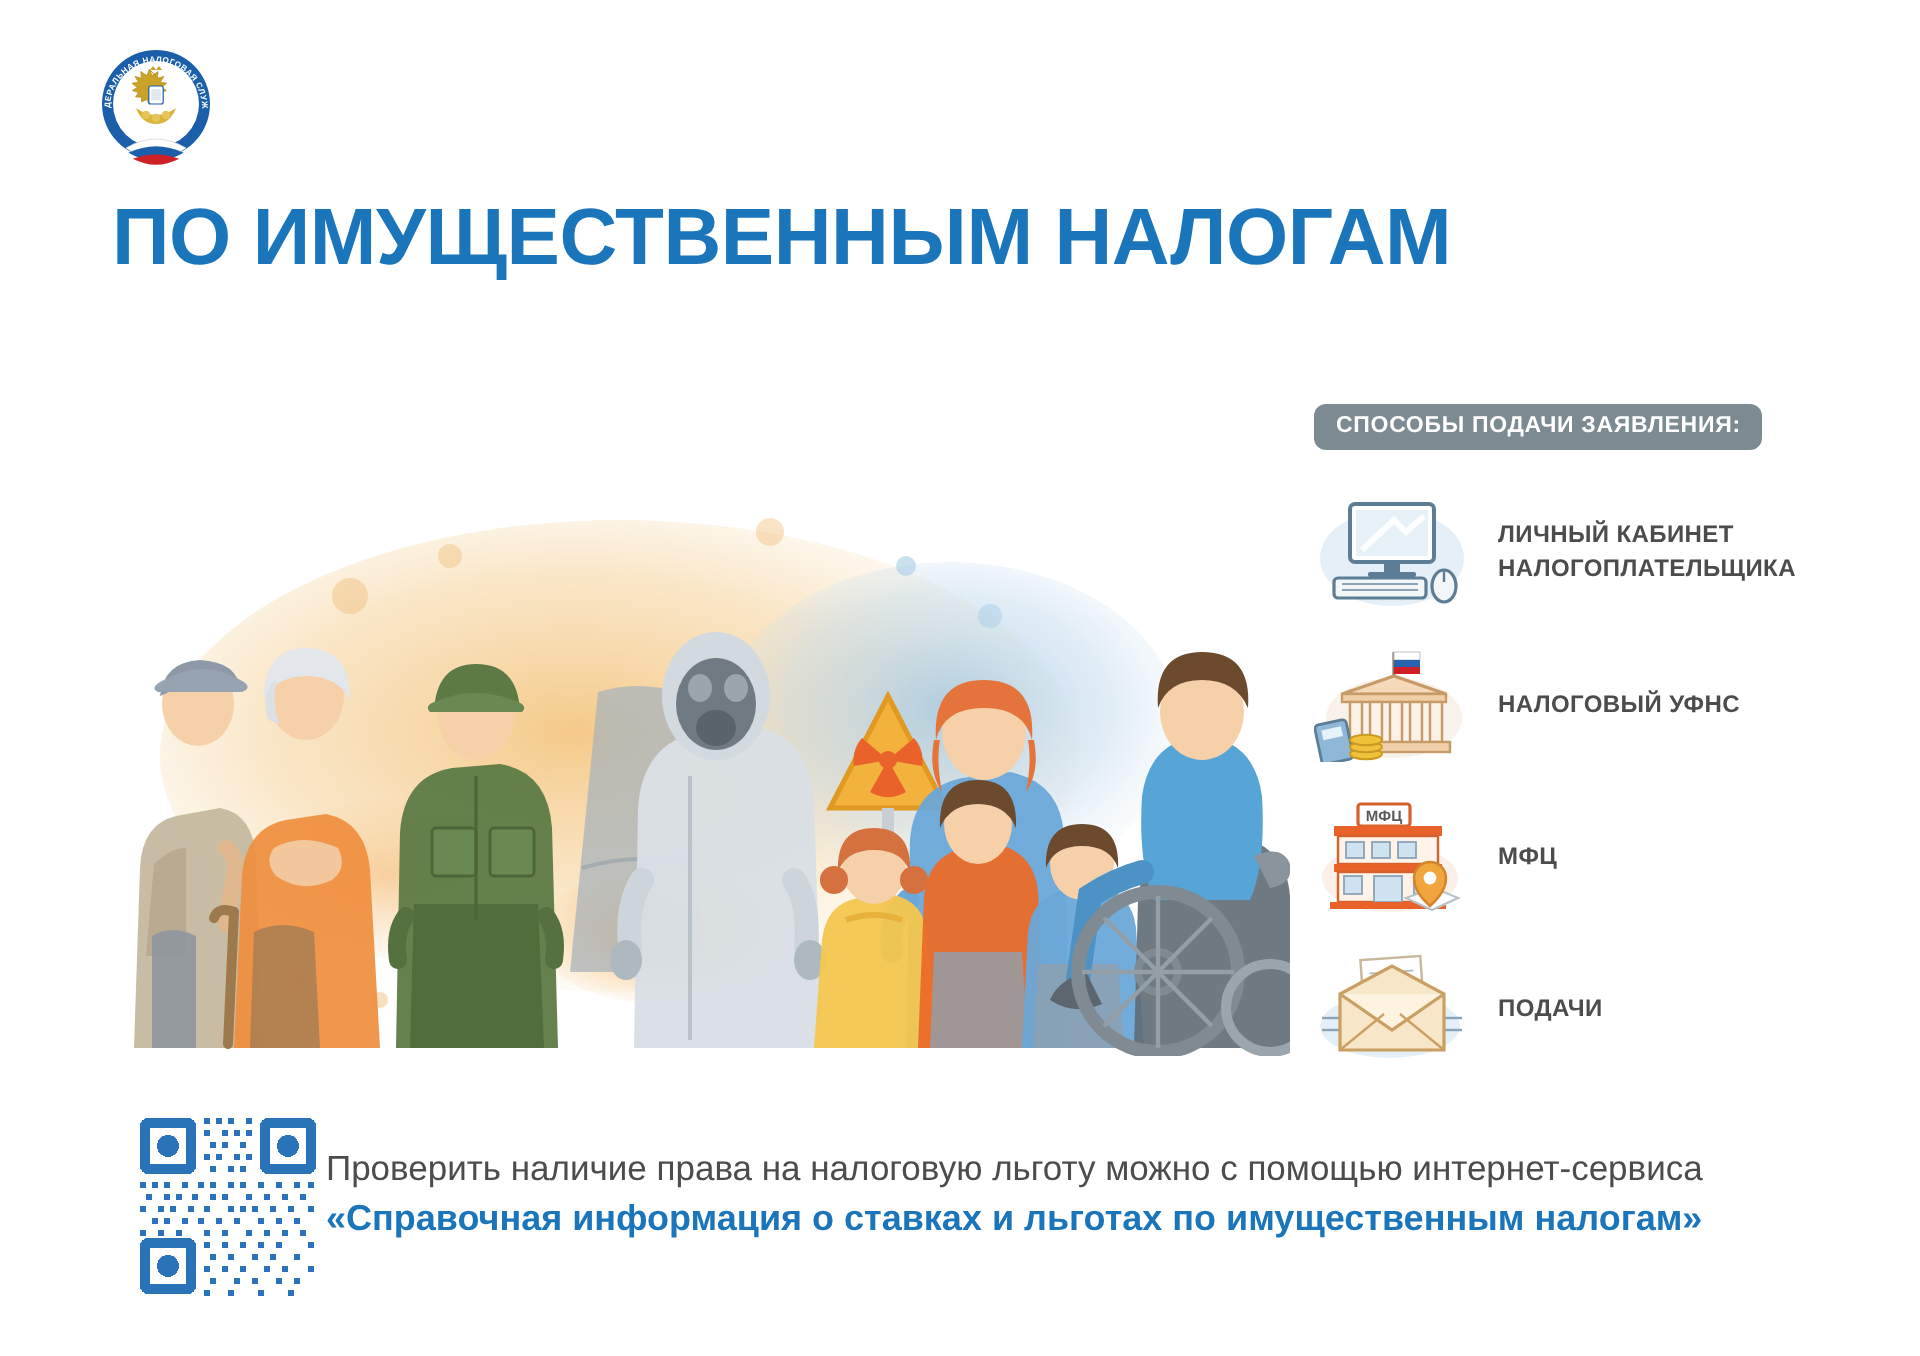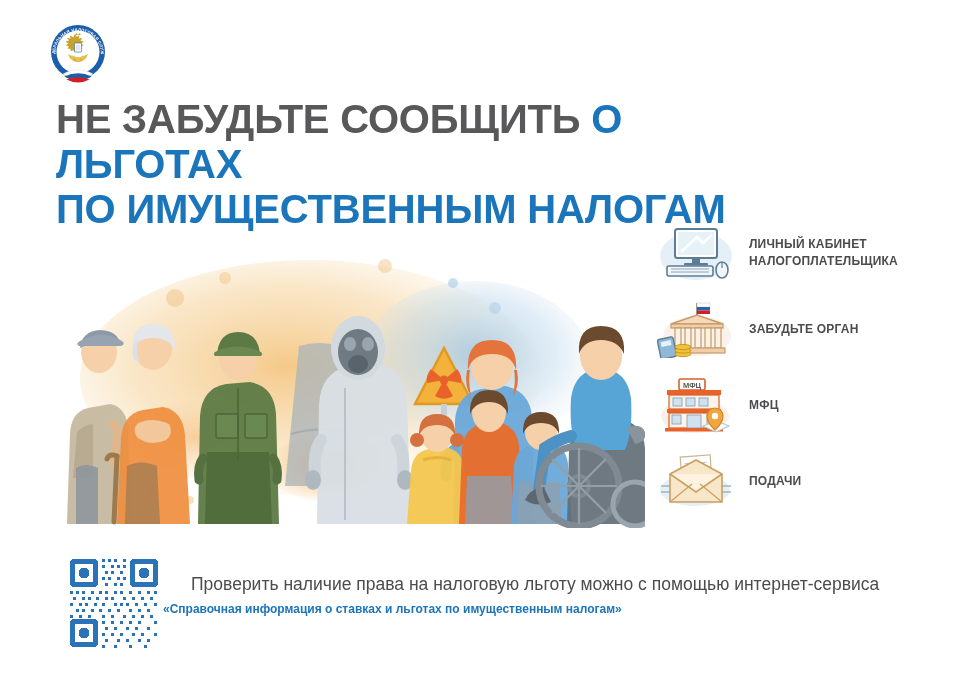--- a/index.html
+++ b/index.html
@@ -114,24 +114,23 @@
     position: absolute;
     left: 163px;
     top: 572px;
     width: 760px;
   }
   .footer-line1 {
     font-size: 17.5px;
     color: #4c4c4e;
     line-height: 25px;
     white-space: nowrap;
-    margin-left: 28px;
   }
   .footer-line2 {
-    font-size: 12px;
+    font-size: 18px;
     font-weight: bold;
     color: #1b75bb;
     line-height: 25px;
     white-space: nowrap;
   }
 </style>
 </head>
 <body>
 
 <div class="poster">
@@ -167,23 +166,20 @@
         <g>
           <path d="M16,56 q15,-9 30,0 q-15,11 -30,0 z" fill="#ffffff" stroke="#d0d6de" stroke-width="0.4"></path>
           <path d="M17.2,58.4 q13.8,-6.5 27.6,0 q-13.8,8 -27.6,0 z" fill="#1b5faa"></path>
           <path d="M19.4,61.4 q11.6,-4.3 23.2,0 q-11.6,6 -23.2,0 z" fill="#cf2027"></path>
         </g>
       </svg>
     </div>
   </div>
 
   <div class="headline">
-    <div>
-      <span class="hl-dark">НЕ ЗАБУДЬТЕ СООБЩИТЬ </span><span class="hl-blue">О ЛЬГОТАХ</span>
-    </div>
     <div class="hl-blue">ПО ИМУЩЕСТВЕННЫМ НАЛОГАМ</div>
   </div>
 
   <div class="illustration">
     <svg viewBox="0 0 590 300" width="590" height="300" xmlns="http://www.w3.org/2000/svg">
       <defs>
         <radialGradient id="wash-orange" cx="45%" cy="45%" r="62%">
           <stop offset="0%" stop-color="#f3c074" stop-opacity="0.85"></stop>
           <stop offset="55%" stop-color="#f6d7a4" stop-opacity="0.60"></stop>
           <stop offset="100%" stop-color="#fbeccf" stop-opacity="0"></stop>
@@ -324,20 +320,21 @@
           <path d="M497,231 l54,54"></path>
           <path d="M551,231 l-54,54"></path>
         </g>
         <circle cx="580" cy="276" r="22" fill="none" stroke="#9aa5ad" stroke-width="5"></circle>
         <path d="M572,200 q14,-6 18,4 q2,10 -10,12" fill="#8a949d"></path>
       </g>
     </svg>
   </div>
 
   <div class="methods">
+    <div class="methods-badge">СПОСОБЫ ПОДАЧИ ЗАЯВЛЕНИЯ:</div>
 
     
     <div class="method-row first">
       <div class="method-icon">
         <svg viewBox="0 0 78 58" width="78" height="58" xmlns="http://www.w3.org/2000/svg">
           <ellipse cx="39" cy="32" rx="36" ry="24" fill="#cfe2f0" opacity="0.55"></ellipse>
           <rect x="18" y="5" width="42" height="29" rx="2.5" fill="#ffffff" stroke="#5d7d95" stroke-width="2"></rect>
           <rect x="21" y="8" width="36" height="23" fill="#e6f1f8"></rect>
           <path d="M24,28 l16,-15 l6,6 l9,-8" stroke="#ffffff" stroke-width="3" fill="none" opacity="0.9"></path>
           <rect x="35" y="34" width="8" height="5" fill="#5d7d95"></rect>
@@ -381,21 +378,21 @@
           <rect x="2" y="38" width="16" height="20" rx="2" fill="#8fb8d8" stroke="#5d7d95" stroke-width="1.4" transform="rotate(-12 10 48)"></rect>
           <rect x="5" y="41" width="10" height="5" fill="#e6f1f8" transform="rotate(-12 10 48)"></rect>
 
           <g fill="#f0c23c" stroke="#c99a1f" stroke-width="1">
             <ellipse cx="26" cy="54" rx="8" ry="2.6"></ellipse>
             <ellipse cx="26" cy="50.5" rx="8" ry="2.6"></ellipse>
             <ellipse cx="26" cy="47" rx="8" ry="2.6"></ellipse>
           </g>
         </svg>
       </div>
-      <div class="method-label">ЗАБУДЬТЕ ОРГАН</div>
+      <div class="method-label">НАЛОГОВЫЙ УФНС</div>
     </div>
 
     
     <div class="method-row">
       <div class="method-icon">
         <svg viewBox="0 0 78 58" width="78" height="58" xmlns="http://www.w3.org/2000/svg">
           <ellipse cx="38" cy="40" rx="34" ry="17" fill="#f6e2cf" opacity="0.5"></ellipse>
 
           <rect x="22" y="3" width="26" height="11" rx="1.5" fill="#ffffff" stroke="#d4622a" stroke-width="1.6"></rect>
           <text x="35" y="11.5" font-family="Liberation Sans, sans-serif" font-size="7.5" font-weight="bold" fill="#5a5a5a" text-anchor="middle">МФЦ</text>

